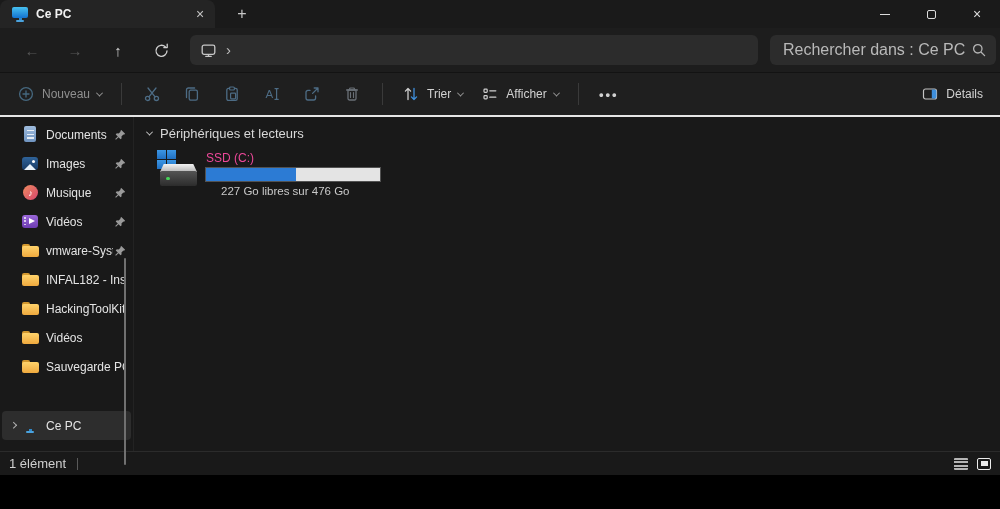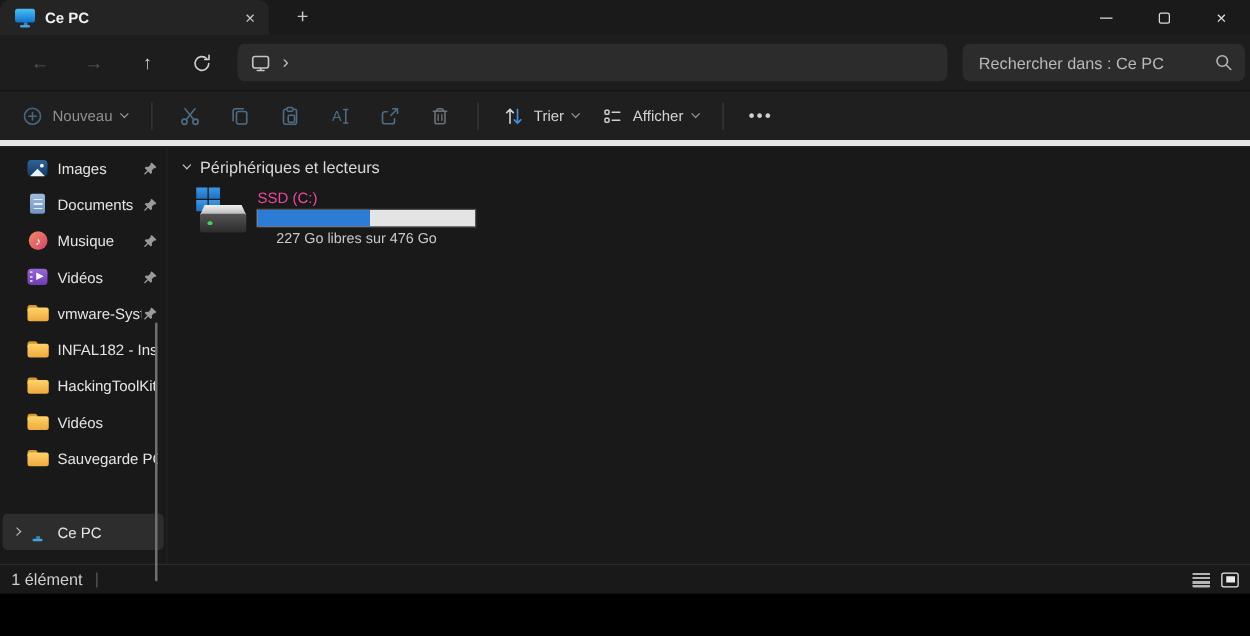--- a/index.html
+++ b/index.html
@@ -21,25 +21,25 @@
   .min-glyph { width:10px; height:1px; background:#dcdcdc; }
   .max-glyph { width:9px; height:9px; border:1px solid #dcdcdc; border-radius:2px; }
   .close-glyph { font-size:14px; line-height:1; }
   
   .navbar { height:44px; background:#1d1d1d; display:flex; align-items:center; padding:0 12px 0 4px; flex:none; }
   .nav-btn { width:30px; height:30px; display:flex; align-items:center; justify-content:center; font-size:15px; color:#cfcfcf; border-radius:4px; margin-left:13px; flex:none; }
   .nav-btn.disabled { color:#585858; }
   .addressbar { margin-left:14px; width:568px; height:30px; background:#2c2c2c; border-radius:6px; display:flex; align-items:center; padding:0 10px; gap:9px; flex:none; }
   .crumb-chev { color:#bdbdbd; font-size:15px; line-height:1; padding-bottom:2px; }
   .searchbox { margin-left:12px; width:226px; height:30px; background:#2c2c2c; border-radius:6px; position:relative; display:flex; align-items:center; flex:none; }
-  .searchbox input { background:transparent; border:none; outline:none; color:#c9c9c9; font-family:"Liberation Sans",sans-serif; font-size:13px; padding:0 30px 0 13px; width:100%; }
+  .searchbox input { background:transparent; border:none; outline:none; color:#c9c9c9; font-family:"Liberation Sans",sans-serif; font-size:16px; padding:0 30px 0 13px; width:100%; }
   .searchbox input::placeholder { color:#b9b9b9; opacity:1; }
   .search-ic { position:absolute; right:9px; top:7px; }
   
-  .toolbar { height:45px; background:#1f1f1f; border-top:1px solid #131313; border-bottom:5px solid #e5e5e5; display:flex; align-items:center; padding:0 8px; flex:none; }
+  .toolbar { height:45px; background:#1f1f1f; border-top:1px solid #131313; border-bottom:2px solid #e5e5e5; display:flex; align-items:center; padding:0 8px; flex:none; }
   .tb-btn { display:flex; align-items:center; gap:7px; padding:0 9px; height:34px; border-radius:4px; color:#d2d2d2; }
   .tb-btn .lbl-dim { color:#909090; }
   .tb-icon-btn { width:40px; height:34px; display:flex; align-items:center; justify-content:center; border-radius:4px; }
   .tb-sep { width:1px; height:22px; background:#3a3a3a; margin:0 10px; flex:none; }
   .chev-dn { display:inline-block; width:5px; height:5px; border-right:1.3px solid #9a9a9a; border-bottom:1.3px solid #9a9a9a; transform:rotate(45deg) translate(-1px,-1px); }
   .more-dots { letter-spacing:2px; color:#d0d0d0; font-size:13px; font-weight:bold; }
   .details-btn { margin-left:auto; }
   
   .body { flex:1; display:flex; background:#191919; min-height:0; }
   .sidebar { width:134px; flex:none; position:relative; padding-top:3px; border-right:1px solid #232323; }
@@ -221,41 +221,48 @@
         <rect x="3" y="10.6" width="3.2" height="3.2" rx="0.8" fill="none" stroke="#cfcfcf" stroke-width="1.2"></rect>
         <path d="M8.8 5.8h6M8.8 12.2h6" stroke="#cfcfcf" stroke-width="1.3" stroke-linecap="round"></path>
       </svg>
       <span>Afficher</span>
       <span class="chev-dn"></span>
     </div>
     <div class="tb-sep"></div>
     <div class="tb-icon-btn">
       <span class="more-dots">•••</span>
     </div>
+    <div class="tb-btn details-btn">
+      <svg width="18" height="18" viewBox="0 0 18 18">
+        <rect x="2.5" y="4" width="13" height="10" rx="2" fill="none" stroke="#c4c4c4" stroke-width="1.2"></rect>
+        <path d="M10.8 4.6h3.1a1.5 1.5 0 0 1 1.5 1.5v5.8a1.5 1.5 0 0 1-1.5 1.5h-3.1z" fill="#3f8fdc"></path>
+      </svg>
+      <span>Détails</span>
+    </div>
   </div>
 
   <div class="body">
 
     <div class="sidebar">
       <div class="side-row">
         <span class="side-chev"></span>
         <span class="side-icon">
+            <span class="ic-doc"></span>
+          </span>
+        <span class="side-label">Documents</span>
+        <svg class="side-pin" width="12" height="12" viewBox="0 0 16 16">
+            <path fill="#9a9a9a" d="M9.8 1.2 14.8 6.2 13.4 7.6 12.5 7.3 9.9 9.9 10.2 12.3 8.8 13.7 6 10.9 2.6 14.4 1.6 13.4 5.1 9.9 2.3 7.2 3.7 5.8 6.1 6.1 8.7 3.5 8.4 2.6Z"></path>
+          </svg>
+      </div>
+      <div class="side-row">
+        <span class="side-chev"></span>
+        <span class="side-icon">
             <span class="ic-img"></span>
           </span>
         <span class="side-label">Images</span>
-        <svg class="side-pin" width="12" height="12" viewBox="0 0 16 16">
-            <path fill="#9a9a9a" d="M9.8 1.2 14.8 6.2 13.4 7.6 12.5 7.3 9.9 9.9 10.2 12.3 8.8 13.7 6 10.9 2.6 14.4 1.6 13.4 5.1 9.9 2.3 7.2 3.7 5.8 6.1 6.1 8.7 3.5 8.4 2.6Z"></path>
-          </svg>
-      </div>
-      <div class="side-row">
-        <span class="side-chev"></span>
-        <span class="side-icon">
-            <span class="ic-doc"></span>
-          </span>
-        <span class="side-label">Documents</span>
         <svg class="side-pin" width="12" height="12" viewBox="0 0 16 16">
             <path fill="#9a9a9a" d="M9.8 1.2 14.8 6.2 13.4 7.6 12.5 7.3 9.9 9.9 10.2 12.3 8.8 13.7 6 10.9 2.6 14.4 1.6 13.4 5.1 9.9 2.3 7.2 3.7 5.8 6.1 6.1 8.7 3.5 8.4 2.6Z"></path>
           </svg>
       </div>
       <div class="side-row">
         <span class="side-chev"></span>
         <span class="side-icon">
             <span class="ic-music">♪</span>
           </span>
         <span class="side-label">Musique</span>

